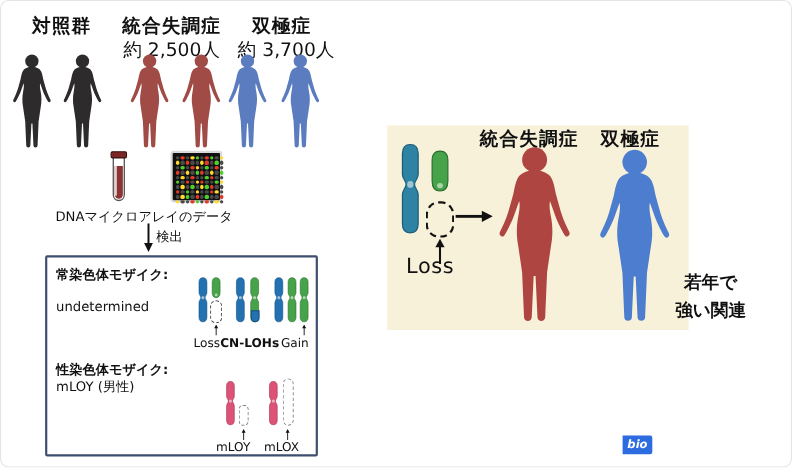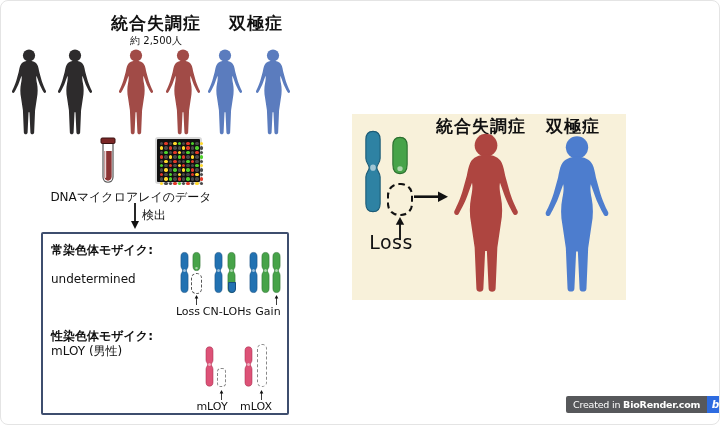--- a/index.html
+++ b/index.html
@@ -4,21 +4,21 @@
 <style>
   html,body{margin:0;padding:0;background:#fff;}
   .stage{
     position:relative;width:720px;height:425px;background:#ffffff;
     font-family:"DejaVu Sans","Liberation Sans",sans-serif;color:#111;
     overflow:hidden;border:1px solid #e4e4e4;border-radius:8px;box-sizing:border-box;
   }
   .abs{position:absolute;}
   .ctr{text-align:center;}
   .jp-h{font-size:17px;font-weight:600;letter-spacing:1px;white-space:nowrap;}
-  .jp-s{font-size:10px;white-space:nowrap;}
+  .jp-s{font-size:17px;white-space:nowrap;}
   .cap{font-size:12px;white-space:nowrap;}
   .person svg{display:block;width:100%;height:100%;}
   .p-black{fill:#2d2b2c;} .p-red{fill:#a14b47;} .p-blue{fill:#5b7cbe;}
   .p-red2{fill:#ae4540;} .p-blue2{fill:#4d7dce;}
   .chrom svg{display:block;width:100%;height:100%;}
   .c-blue{fill:#2272b2;stroke:#174f80;stroke-width:1;}
   .c-green{fill:#47a349;stroke:#2c7030;stroke-width:1;}
   .c-teal{fill:#2e82a3;stroke:#1d5c77;stroke-width:1;}
   .c-pink{fill:#dd5277;stroke:#a52c4f;stroke-width:1;}
   .centromere{fill:rgba(255,255,255,0.55);stroke:none;}
@@ -76,23 +76,25 @@
     </g>
     <g id="arrow-right-shape">
       <rect x="0" y="4.9" width="25" height="2.6"></rect>
       <polygon points="34,6.2 24,1 24,11.4"></polygon>
     </g>
   </defs>
 </svg>
 
 <div class="stage">
 
+  <div class="abs ctr jp-h" style="left:20px;top:11px;width:70px;">対照群</div>
   <div class="abs ctr jp-h" style="left:105px;top:11px;width:100px;">統合失調症</div>
   <div class="abs ctr jp-s" style="left:105px;top:33px;width:100px;">約 2,500人</div>
   <div class="abs ctr jp-h" style="left:215px;top:11px;width:80px;">双極症</div>
+  <div class="abs ctr jp-s" style="left:215px;top:33px;width:80px;">約 3,700人</div>
 
   <div class="abs person" style="left:4px;top:48px;width:48px;height:89px;">
       <svg viewBox="0 0 100 190">
         <use href="#person-shape" class="p-black"></use>
       </svg>
     </div>
   <div class="abs person" style="left:50px;top:48px;width:48px;height:89px;">
       <svg viewBox="0 0 100 190">
         <use href="#person-shape" class="p-black"></use>
       </svg>
@@ -290,21 +292,21 @@
           <use href="#arrow-up-shape"></use>
         </svg>
       </div>
     <div class="abs arrow" style="left:229px;top:61px;width:9px;height:10px;">
         <svg viewBox="0 0 10 22">
           <use href="#arrow-up-shape"></use>
         </svg>
       </div>
 
     <div class="abs ctr chip-lbl" style="left:125px;top:71px;width:40px;">Loss</div>
-    <div class="abs ctr chip-lbl" style="left:156px;top:71px;width:56px;">CN-LOHs</div>
+    <div class="abs ctr chip-lbl" style="left:156px;top:71px;width:56px;font-weight:bold;">CN-LOHs</div>
     <div class="abs ctr chip-lbl" style="left:205px;top:71px;width:40px;">Gain</div>
 
     <div class="abs box-t b" style="left:8px;top:94px;">性染色体モザイク:</div>
     <div class="abs box-t" style="left:8px;top:109px;">mLOY (男性)</div>
 
     <div class="abs chrom" style="left:161px;top:112px;width:11px;height:41px;">
         <svg viewBox="0 0 20 76">
           <use href="#chrom-full" class="c-pink"></use>
         </svg>
       </div>
@@ -365,19 +367,20 @@
       <svg viewBox="0 0 100 190">
         <use href="#person-shape" class="p-red2"></use>
       </svg>
     </div>
   <div class="abs person" style="left:533px;top:134px;width:86px;height:164px;">
       <svg viewBox="0 0 100 190">
         <use href="#person-shape" class="p-blue2"></use>
       </svg>
     </div>
 
+  <div class="abs ctr assoc" style="left:600px;top:246px;width:90px;">若年で</div>
+  <div class="abs ctr assoc" style="left:600px;top:271px;width:90px;">強い関連</div>
 
   <div class="abs badge" style="left:565px;top:395px;">
-    <div class="badge-main"><span>Created in </span><b>BioRender.com</b></div>
     <div class="badge-logo">bio</div>
   </div>
 
 </div>
 
 </body></html>

